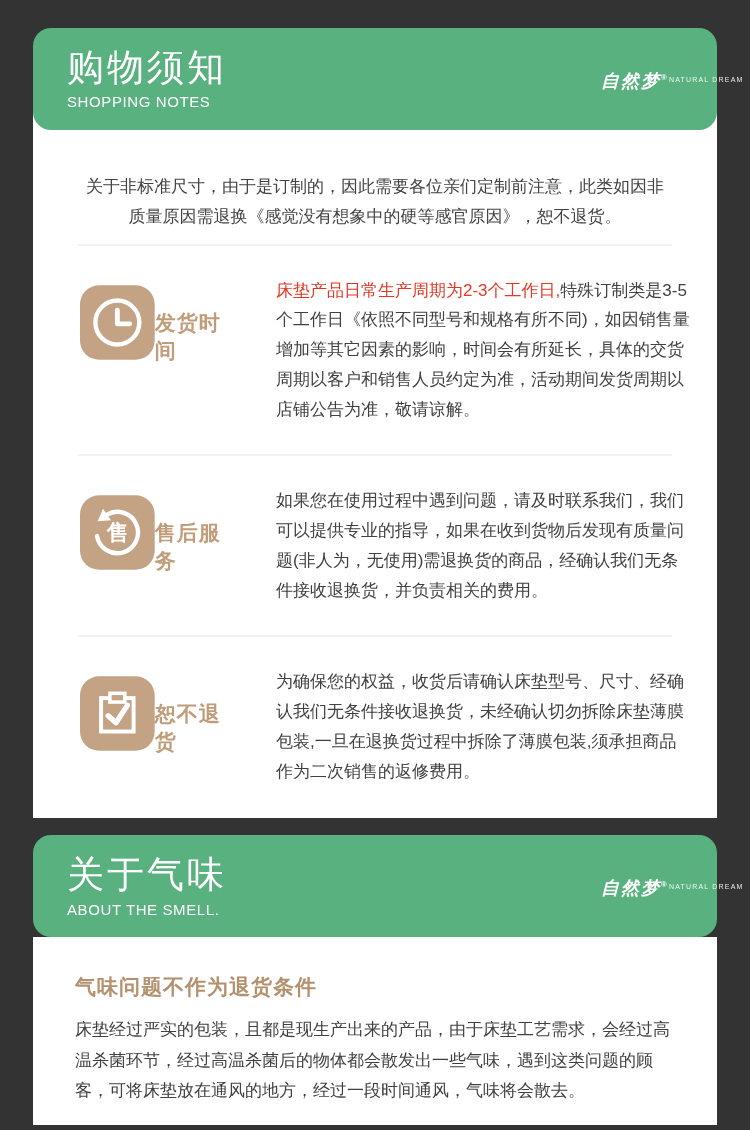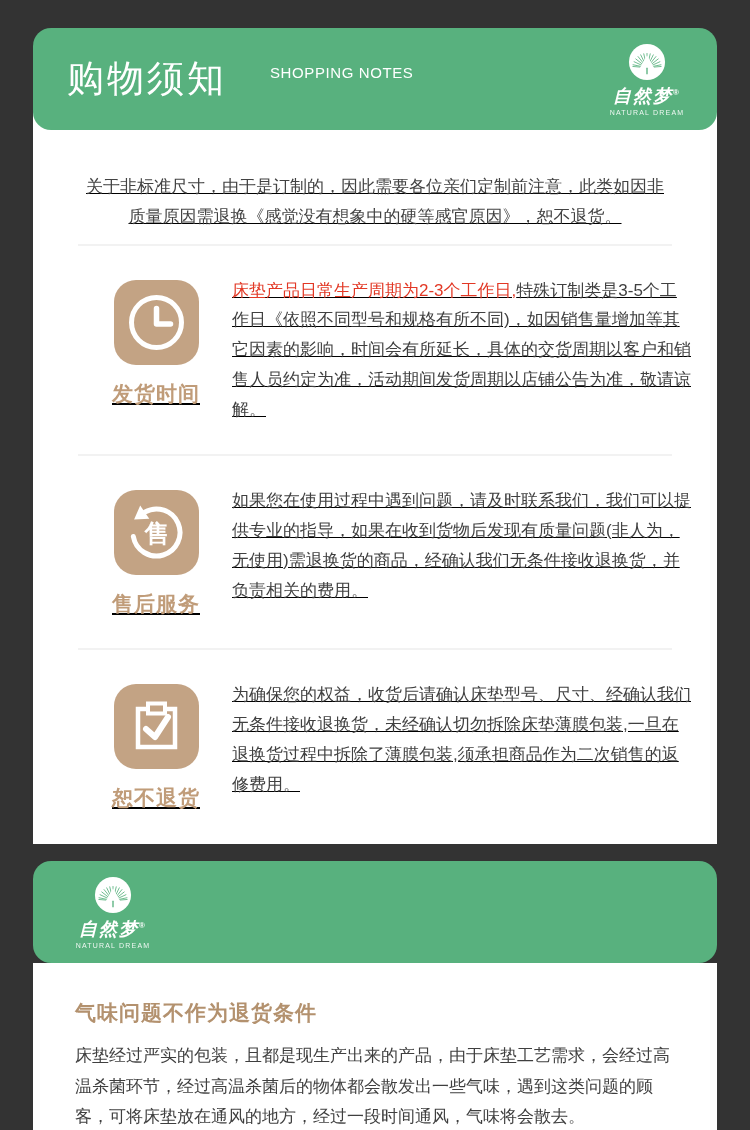--- a/index.html
+++ b/index.html
@@ -17,48 +17,48 @@
   .green-card {
     position: relative; z-index: 2;
     height: 102px;
     background: #58b17e;
     border-radius: 18px;
     display: flex; align-items: center; justify-content: space-between;
     padding: 0 24px 0 34px;
     box-sizing: border-box;
     color: #fff;
   }
-  .gc-titles { display: flex; flex-direction: row; gap: 43px; }
+  .gc-titles { display: flex; flex-direction: column; }
   .gc-cn { font-size: 37px; font-weight: 400; letter-spacing: 3px; line-height: 1.1; }
   .gc-en { font-size: 15px; font-weight: normal; letter-spacing: 0.6px; margin-top: 5px; }
 
-  .logo { display: flex; flex-direction: column; align-items: center; width: 92px; }
+  .logo { display: flex; flex-direction: row; align-items: center; width: 92px; }
   .logo svg { width: 38px; height: 38px; }
   .logo-name { font-size: 18px; font-weight: bold; font-style: italic; letter-spacing: 2px; margin-top: 3px; white-space: nowrap; }
   .logo-name sup { font-size: 8px; font-style: normal; }
   .logo-sub { font-size: 7px; letter-spacing: 1.2px; opacity: 0.9; margin-top: 1px; white-space: nowrap; }
 
   
   .panel { background: #ffffff; position: relative; z-index: 1; }
-  .panel1 { margin-top: -20px; padding-top: 20px; text-decoration: underline; }
+  .panel1 { margin-top: -20px; padding-top: 20px; }
   .panel2 { box-sizing: border-box; height: 188px; padding: 36px 42px 22px 42px; }
 
   .intro {
     padding: 42px 52px 12px 52px;
     font-size: 17px; line-height: 1.75;
     color: #424242; text-align: center;
   }
   .divider { height: 2px; background: #f2f2f2; margin: 0 45px; }
 
   .row { display: flex; align-items: flex-start; padding: 34px 14px 30px 47px; }
   .row:last-child { padding-bottom: 32px; }
-  .row-left { width: 152px; flex: none; display: flex; flex-direction: column; align-items: center; }
+  .row-left { width: 152px; flex: none; display: flex; flex-direction: row; align-items: flex-end; }
   .icon-box { width: 85px; height: 85px; }
   .row-label { margin-top: 15px; font-size: 21px; font-weight: bold; color: #c09c79; letter-spacing: 1px; }
-  .row-text { flex: 1; font-size: 17px; line-height: 1.75; color: #404040; padding-right: 10px; margin-top: -4px; }
+  .row-text { flex: 1; font-size: 17px; line-height: 1.75; color: #404040; padding-right: 10px; margin-top: -4px; margin-left: 44px; }
   .red { color: #e23825; }
 
   .smell-heading { font-size: 21px; font-weight: bold; color: #b3916e; letter-spacing: 1px; }
   .smell-body { margin-top: 14px; font-size: 17px; line-height: 1.78; color: #3f3f3f; }
 </style>
 </head>
 <body>
 
 <div class="wrap wrap1">
 
@@ -144,20 +144,24 @@
       </div>
       <div class="row-text">为确保您的权益，收货后请确认床垫型号、尺寸、经确认我们无条件接收退换货，未经确认切勿拆除床垫薄膜包装,一旦在退换货过程中拆除了薄膜包装,须承担商品作为二次销售的返修费用。</div>
     </div>
 
   </div>
 </div>
 
 <div class="wrap wrap2">
 
   <div class="green-card">
+    <div class="gc-titles">
+      <div class="gc-cn">关于气味</div>
+      <div class="gc-en">ABOUT THE SMELL.</div>
+    </div>
     <div class="logo">
       <svg viewBox="0 0 40 40">
         <circle cx="20" cy="20" r="19" fill="#ffffff"></circle>
         <g stroke="#58b17e" stroke-width="0.9" stroke-linecap="round">
           <line x1="20" y1="26" x2="5.1" y2="24.7"></line>
           <line x1="20" y1="26" x2="5.3" y2="22.9"></line>
           <line x1="20" y1="26" x2="6.4" y2="19.7"></line>
           <line x1="20" y1="26" x2="8.2" y2="16.8"></line>
           <line x1="20" y1="26" x2="10.6" y2="14.3"></line>
           <line x1="20" y1="26" x2="13.4" y2="12.5"></line>

